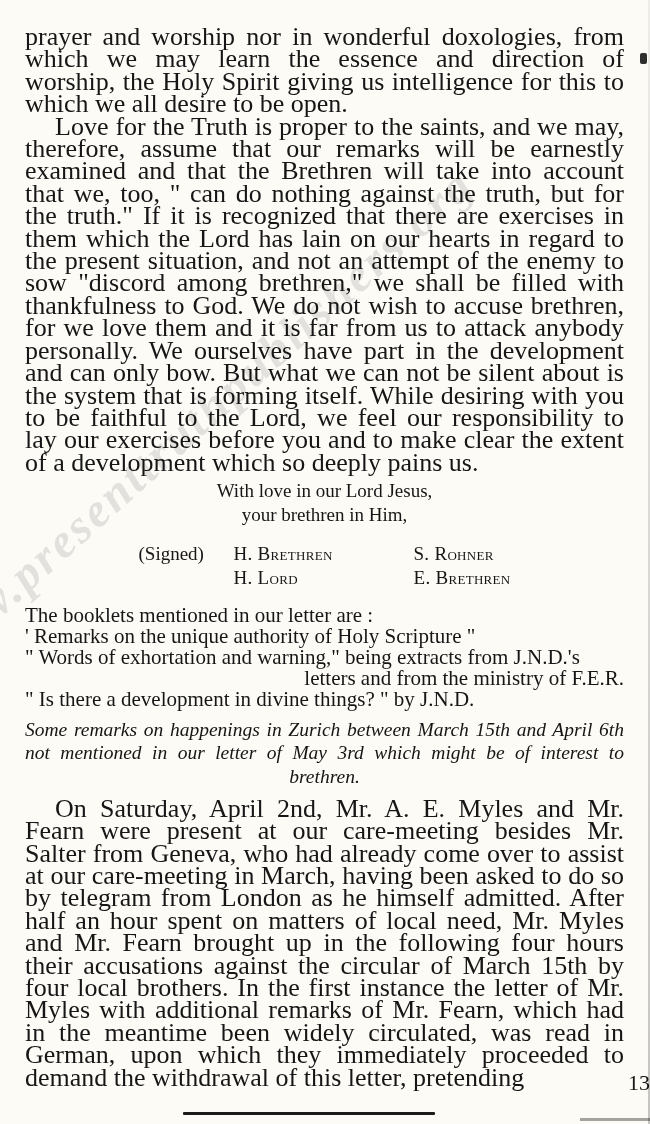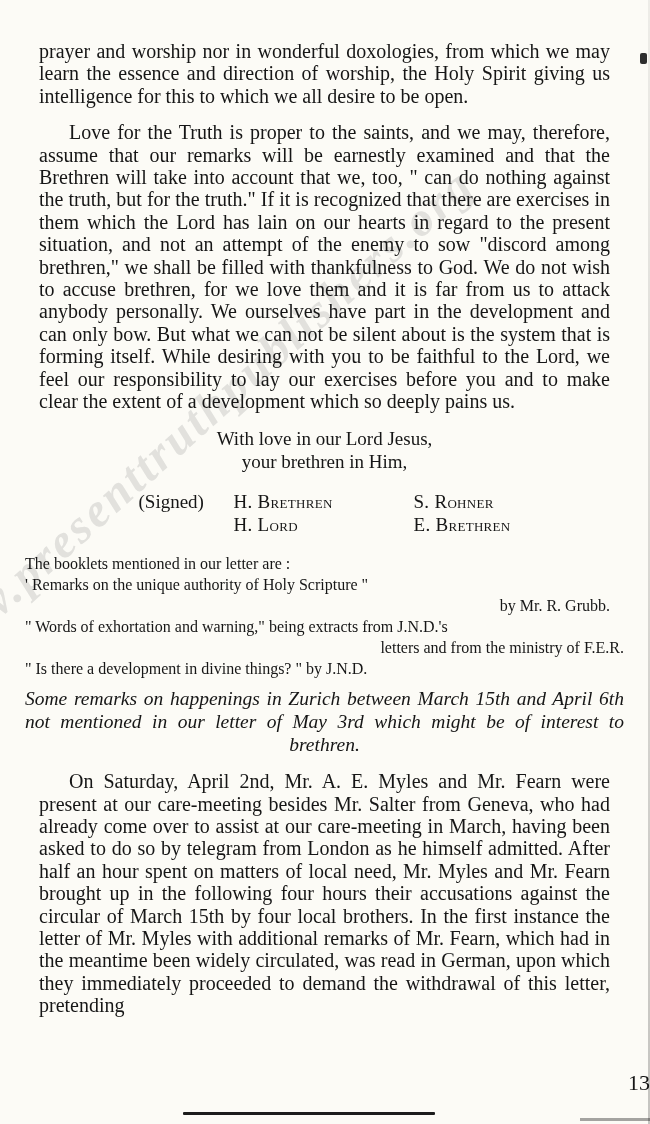--- a/index.html
+++ b/index.html
@@ -13,22 +13,22 @@
     font-family: "Liberation Serif", serif;
     overflow: hidden;
   }
   .content {
     position: absolute;
     left: 25px;
     top: 26px;
     width: 599px;
   }
   p.body-text {
-    margin: 14px;
-    font-size: 20px;
+    margin: 0;
+    font-size: 26px;
     line-height: 22.4px;
     text-align: justify;
   }
   .indent { text-indent: 30px; }
   .italic { }
 
   .closing {
     margin-top: 5px;
     text-align: center;
     font-size: 19px;
@@ -40,21 +40,21 @@
     margin: 16px auto;
     text-align: left;
   }
   .sig-row { display: flex; }
   .sig-label { width: 95px; }
   .sig-name { font-variant: small-caps; letter-spacing: 0.3px; }
   .sig-col1 { width: 180px; }
 
   .booklets {
     margin-top: 7px;
-    font-size: 16px;
+    font-size: 21px;
     line-height: 21px;
   }
   .booklets .line { margin: 0; }
   .booklets .by-line { text-align: right; padding-right: 14px; }
   .booklets .centered { text-align: right; }
 
   .heading-italic {
     margin: 8px 0 10px 0;
     font-style: italic;
     font-size: 19.5px;
@@ -149,21 +149,20 @@
           <span class="sig-label"></span>
           <span class="sig-name sig-col1">H. Lord</span>
           <span class="sig-name">E. Brethren</span>
         </div>
       </div>
     </div>
 
     <div class="booklets">
       <p class="line">The booklets mentioned in our letter are :</p>
       <p class="line">' Remarks on the unique authority of Holy Scripture "</p>
-      <p class="line by-line">by Mr. R. Grubb.</p>
       <p class="line">" Words of exhortation and warning," being extracts from J.N.D.'s</p>
       <p class="line centered">letters and from the ministry of F.E.R.</p>
       <p class="line">" Is there a development in divine things? " by J.N.D.</p>
     </div>
 
     <p class="heading-italic">Some remarks on happenings in Zurich between March 15th and April 6th not mentioned in our letter of May 3rd which might be of interest to brethren.</p>
 
     <p class="body-text indent">On Saturday, April 2nd, Mr. A. E. Myles and Mr. Fearn were present at our care-meeting besides Mr. Salter from Geneva, who had already come over to assist at our care-meeting in March, having been asked to do so by telegram from London as he himself admitted.  After half an hour spent on matters of local need, Mr. Myles and Mr. Fearn brought up in the following four hours their accusations against the circular of March 15th by four local brothers.  In the first instance the letter of Mr. Myles with additional remarks of Mr. Fearn, which had in the meantime been widely circulated, was read in German, upon which they immediately proceeded to demand the withdrawal of this letter, pretending</p>
 
   </div>

